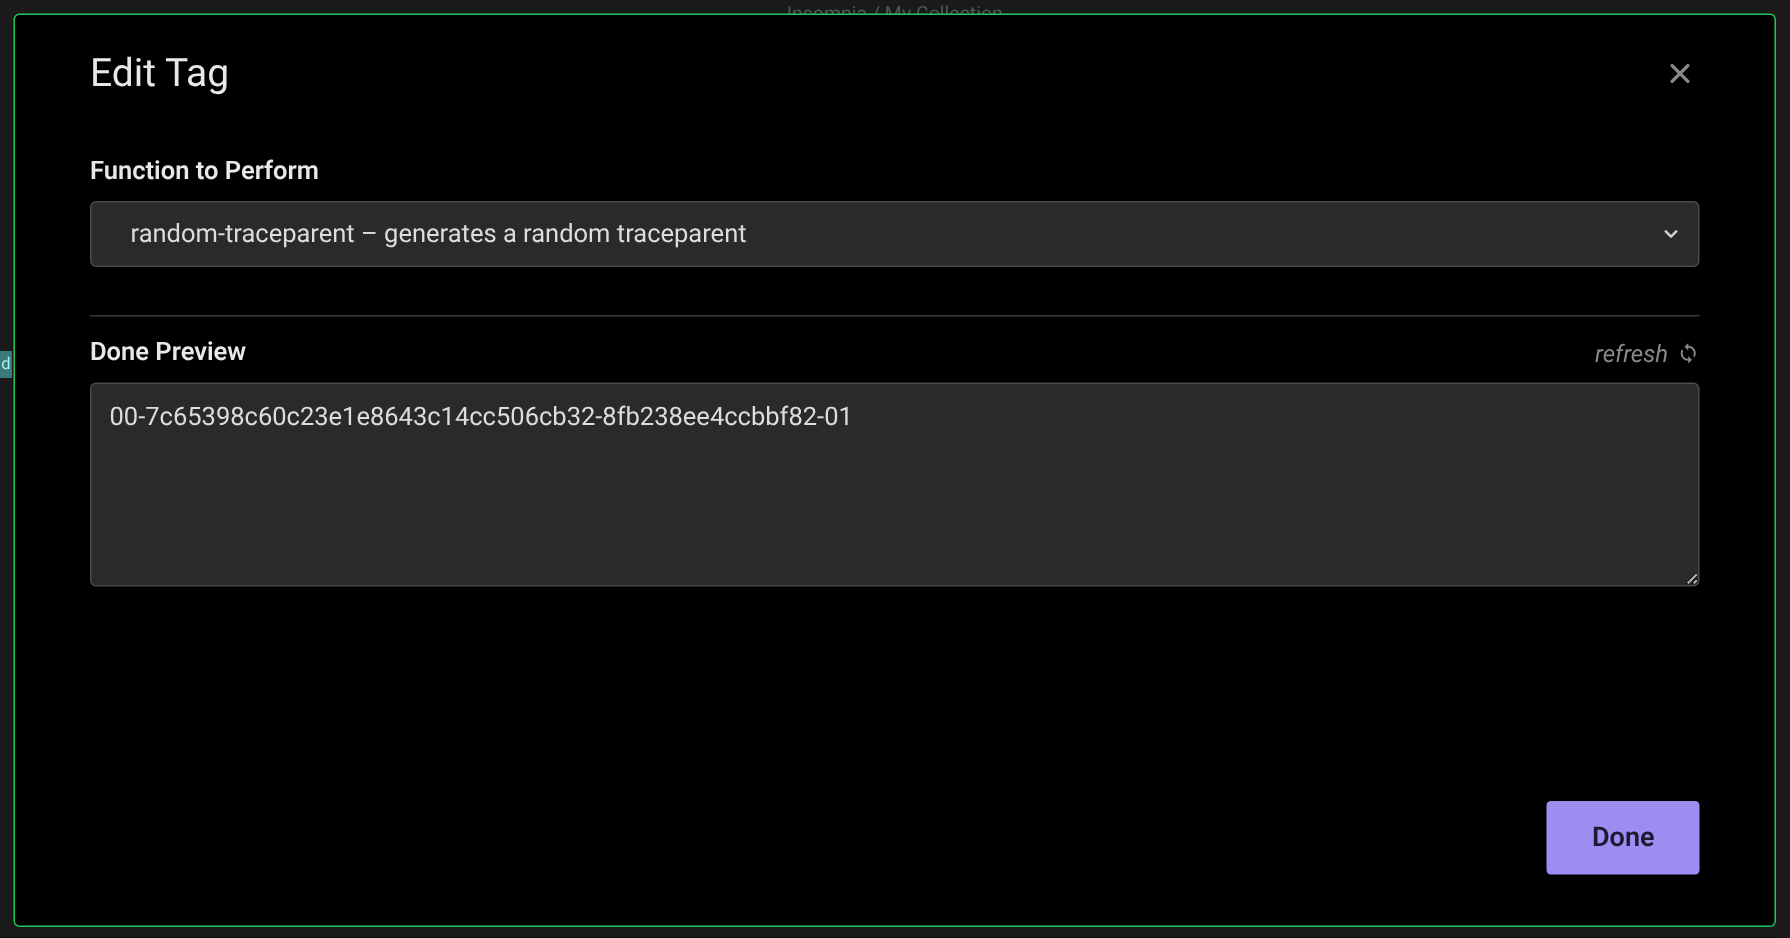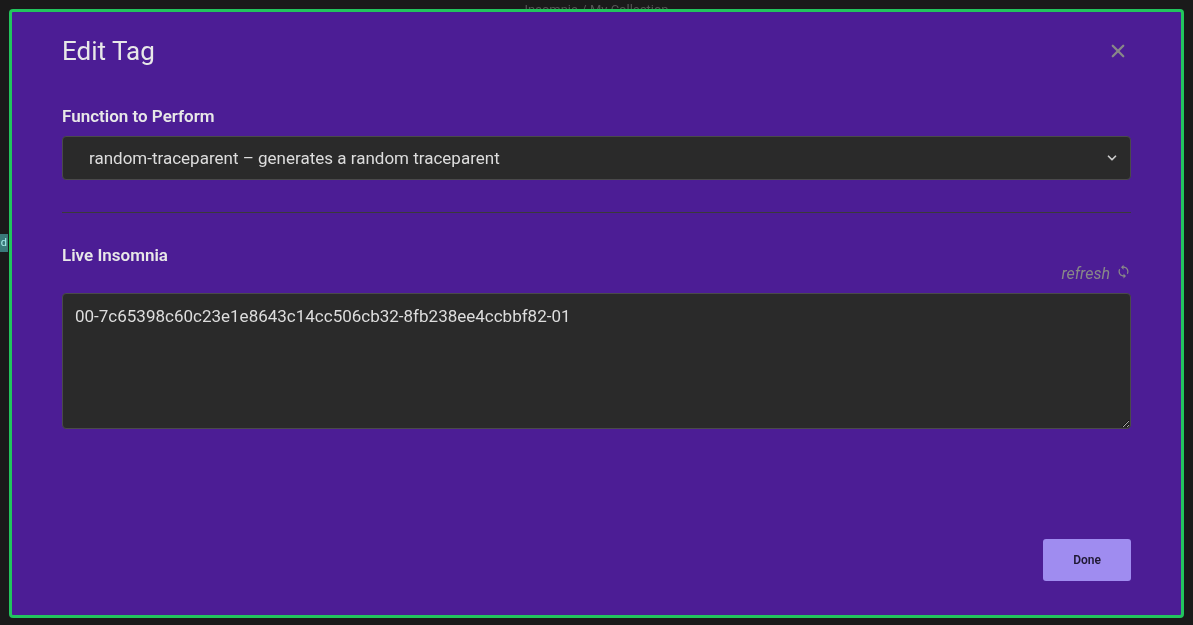--- a/index.html
+++ b/index.html
@@ -38,22 +38,22 @@
       text-align: right;
       padding-right: 1px;
       overflow: hidden;
     }
     .modal {
       position: absolute;
       top: 9px;
       left: 9px;
       right: 9px;
       bottom: 7px;
-      background: #4c1d95;
-      border: 3px solid #22c55e;
+      background: #000000;
+      border: 1px solid #22c55e;
       border-radius: 4px;
       display: flex;
       flex-direction: column;
       padding: 0;
     }
     .modal-header {
       display: flex;
       justify-content: space-between;
       align-items: center;
       padding: 24px 50px 0 50px;
@@ -126,27 +126,26 @@
       margin: 14px 0;
     }
     .preview-header {
       display: flex;
       justify-content: space-between;
       align-items: center;
       margin-bottom: 10px;
     }
     .refresh-link {
       display: flex;
-      align-items: flex-start;
+      align-items: center;
       gap: 6px;
       color: #888;
       font-size: 16px;
       cursor: pointer;
       font-style: italic;
-      margin-top: 37px;
     }
     .refresh-link svg {
       width: 15px;
       height: 15px;
       display: block;
     }
     .preview-box {
       width: 100%;
       height: 136px;
       background: #2a2a2a;
@@ -163,21 +162,21 @@
       display: flex;
       justify-content: flex-end;
       padding: 30px 50px 34px 50px;
     }
     .done-btn {
       background: #9f8cf0;
       color: #1f1833;
       border: none;
       border-radius: 3px;
       padding: 14px 30px;
-      font-size: 12px;
+      font-size: 18px;
       font-weight: 600;
       cursor: pointer;
       font-family: inherit;
     }
   </style>
 </head>
 <body>
 
 <div class="background-hint">Insomnia  /  My Collection</div>
 <div class="background-sidebar-fragment">d</div>
@@ -207,21 +206,21 @@
             <polyline points="6 9 12 15 18 9"></polyline>
           </svg>
         </span>
       </div>
     </div>
 
     <div class="divider"></div>
 
     <div class="form-group">
       <div class="preview-header">
-        <label class="form-label" style="margin-bottom:0">Live Insomnia</label>
+        <label class="form-label" style="margin-bottom:0">Done Preview</label>
         <div class="refresh-link">
           <span>refresh</span>
           <span>
             <svg viewBox="0 0 24 24" fill="currentColor">
               <path d="M12 4V1L8 5l4 4V6c3.31 0 6 2.69 6 6 0 1.01-.25 1.97-.7 2.8l1.46 1.46A7.93 7.93 0 0020 12c0-4.42-3.58-8-8-8zm0 14c-3.31 0-6-2.69-6-6 0-1.01.25-1.97.7-2.8L5.24 7.74A7.93 7.93 0 004 12c0 4.42 3.58 8 8 8v3l4-4-4-4v3z"></path>
             </svg>
           </span>
         </div>
       </div>
       <textarea class="preview-box" readonly="" style="">00-7c65398c60c23e1e8643c14cc506cb32-8fb238ee4ccbbf82-01</textarea>

